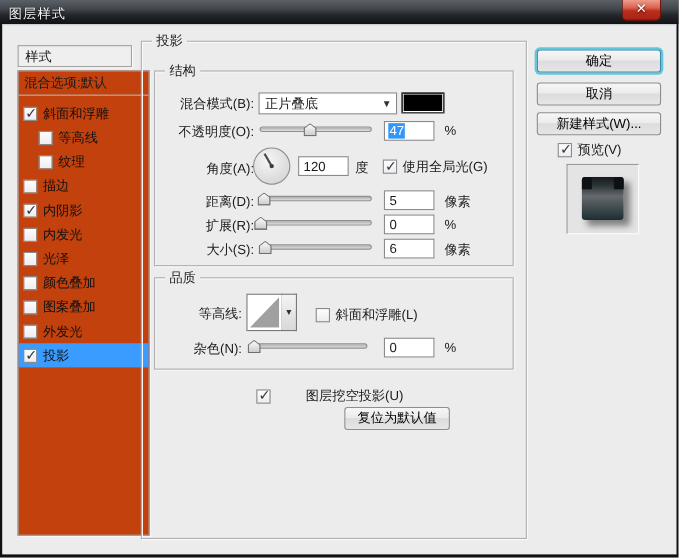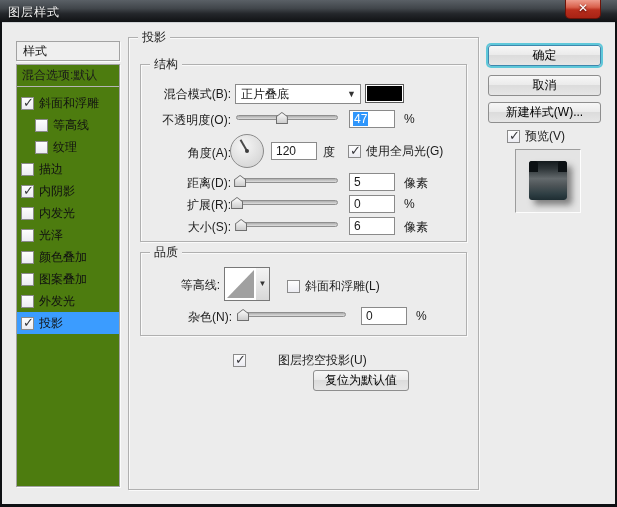--- a/index.html
+++ b/index.html
@@ -10,22 +10,22 @@
   .titlebar .title{position:absolute;left:8px;top:4px;color:#f2f2f2;font-size:12px;letter-spacing:1px;text-shadow:0 1px 2px #000;}
   .close-btn{position:absolute;left:565px;top:0px;width:36px;height:19px;
     background:linear-gradient(180deg,#ee9c8d 0%,#d9614c 40%,#b92e1d 55%,#a82315 100%);
     border:1px solid #6e1309;border-top:none;border-radius:0 0 5px 5px;box-sizing:border-box;
     color:#fff;text-align:center;line-height:17px;font-size:12px;font-weight:bold;text-shadow:0 1px 2px #400;}
   .dialog{position:absolute;left:2px;top:22px;width:613px;height:482px;background:#ececec;border-top:1px solid #cfd2d5;box-sizing:border-box;}
 
   
   .styles-header{position:absolute;left:14px;top:18px;width:104px;height:20px;box-sizing:border-box;
     background:#efefef;border:1px solid #a2a2a2;box-shadow:1px 1px 0 #fbfbfb;line-height:18px;padding-left:6px;}
-  .styles-list{position:absolute;left:14px;top:41px;width:104px;height:423px;box-sizing:border-box;
-    background:#4d7c0f;border:1px solid #a2a2a2;box-shadow:1px 1px 0 #fbfbfb;}
+  .styles-list{position:absolute;left:14px;top:41px;width:120px;height:423px;box-sizing:border-box;
+    background:#c2410c;border:1px solid #a2a2a2;box-shadow:1px 1px 0 #fbfbfb;}
   .blending-row{height:21px;line-height:21px;padding-left:5px;border-bottom:1px solid #b5b5b5;white-space:nowrap;overflow:hidden;}
   .style-items{padding-top:5px;}
   .style-item{height:22px;display:flex;align-items:center;gap:5px;padding-left:4px;white-space:nowrap;overflow:hidden;}
   .style-item.indent{padding-left:18px;}
   .style-item.selected{background:#3b9cff;}
   .style-item .lab{color:#111;}
 
   
   .checkbox{width:13px;height:13px;box-sizing:border-box;background:linear-gradient(180deg,#fefefe,#ececf2);
     border:1px solid #8b8b8b;position:relative;flex:0 0 13px;}
@@ -260,21 +260,21 @@
           </div>
           <div class="contour-arrow" style="left:115px;top:2px;">
             <span>▼</span>
           </div>
           <div class="check-line" style="left:146px;top:13px;">
             <span class="checkbox"></span>
             <span>斜面和浮雕(L)</span>
           </div>
         </div>
 
-        <div style="position:absolute;left:12px;top:54px;right:6px;height:20px;">
+        <div style="position:absolute;left:0;top:54px;right:6px;height:20px;">
           <span class="row-label" style="width:79px;">杂色(N):</span>
           <div class="slider" style="left:89px;width:104px;top:1px;">
             <div class="track"></div>
             <div class="thumb" style="left: 1%;">
               <div class="t-outer"></div>
                 <div class="t-inner"></div>
             </div>
           </div>
           <div class="textbox" style="left:208px;top:0;">
             <span class="val">0</span>

